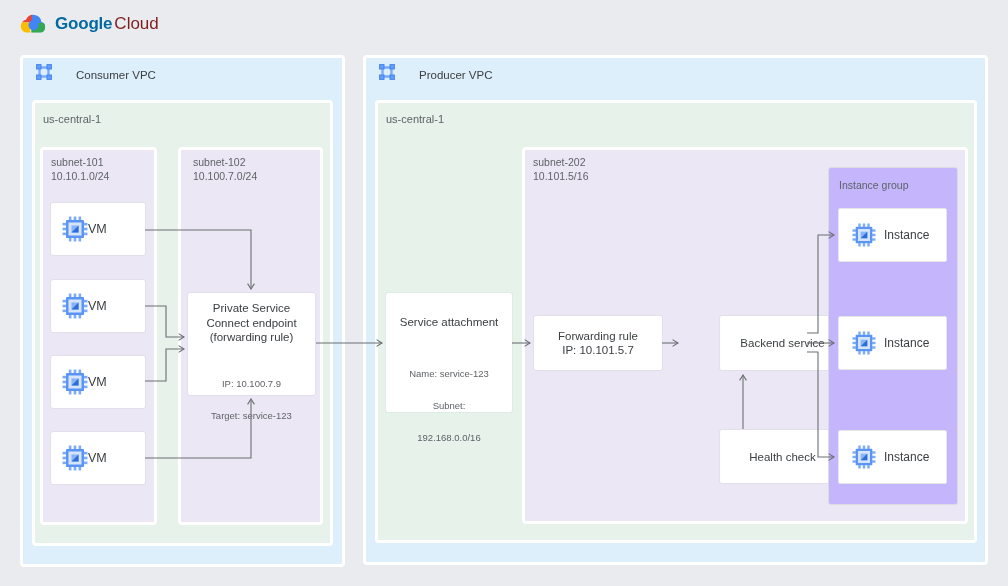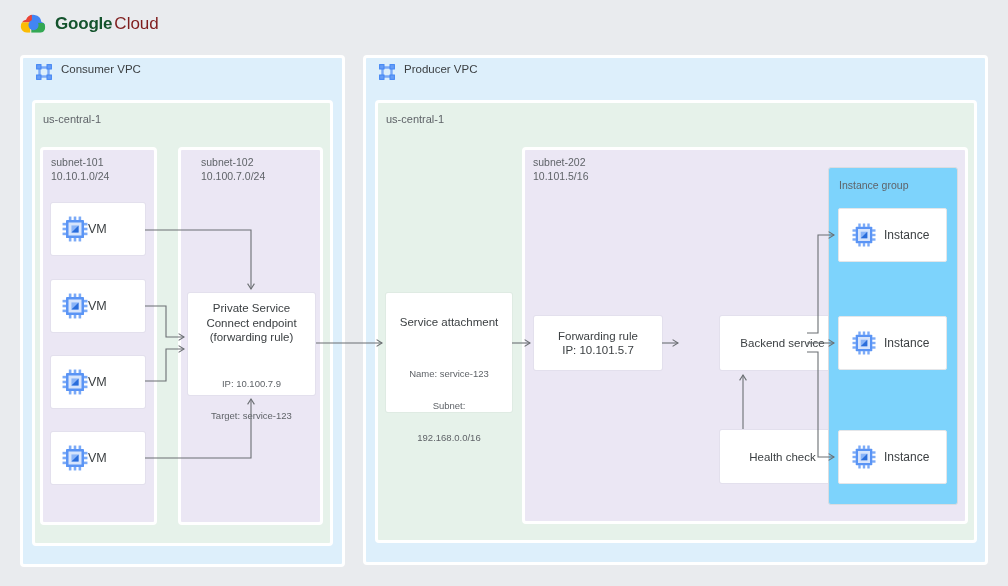--- a/index.html
+++ b/index.html
@@ -8,37 +8,37 @@
     --blue:#4285f4; --blue-light:#7baaf7; --t1:#3c4043; --t2:#5f6368;
   }
   *{margin:0;padding:0;box-sizing:border-box}
   html,body{width:1008px;height:586px}
   body{font-family:"Liberation Sans", sans-serif; background:var(--bg); position:relative; overflow:hidden;}
   .panel{position:absolute; border:3px solid #fff; border-radius:4px;}
   .vpc{background:var(--vpc)}
   .region{background:var(--region)}
   .subnet{background:var(--subnet)}
   .card{position:absolute; background:var(--card); border-radius:2px; box-shadow:0 0 0 1px rgba(60,64,67,.04);}
-  .hdr{position:absolute; display:flex; align-items:flex-start; gap:8px;}
+  .hdr{position:absolute; display:flex; align-items:flex-end; gap:23px;}
   .hdr span{font-size:11.5px; color:var(--t1);}
   .zone-label{position:absolute; font-size:11px; color:var(--t2);}
   .subnet-label{position:absolute; left:10px; top:9px; font-size:10.5px; line-height:13.5px; color:var(--t2);}
   .vm-card{display:flex; align-items:center; padding-left:11px; }
   .vm-card .lbl{font-size:12.5px; color:var(--t1);}
   .center-card{display:flex; flex-direction:column; align-items:center; text-align:center;}
   .title{font-size:11.5px; line-height:14.5px; color:var(--t1);}
   .divider{height:1px; background:#e3e5e8; width:78%;}
   .details{font-size:9.5px; line-height:12px; color:var(--t2);margin-top:20px;}
   .single{display:flex; align-items:center; justify-content:center; font-size:11.5px; color:var(--t1); text-align:right;margin-left:38px;}
-  .group-box{position:absolute; background:#7dd3fc; border:1px solid var(--card-border); border-radius:3px;text-align:center;}
+  .group-box{position:absolute; background:#c4b5fd; border:1px solid var(--card-border); border-radius:3px;text-align:center;}
   .group-label{position:absolute; left:10px; top:11px; font-size:10.5px; color:var(--t2);}
   .inst-card{border:1px solid #e4e6e9; box-shadow:none; display:flex; align-items:center; padding-left:13px; gap:8px;}
   .inst-card .lbl{font-size:12px; color:var(--t1);}
   .logo{position:absolute; left:20px; top:13px; display:flex; align-items:center; gap:8px;}
-  .logo .g{font-size:17px; font-weight:700; color:#14532d; letter-spacing:-.2px;text-align:right;}
+  .logo .g{font-size:17px; font-weight:700; color:#0369a1; letter-spacing:-.2px;text-align:right;}
   .logo .c{font-size:17px; font-weight:400; color:#7f1d1d; margin-left:2px;}
   svg.overlay{position:absolute; left:0; top:0; pointer-events:none;}
 </style>
 </head>
 <body>
 
 <svg width="0" height="0" style="position:absolute">
   <defs>
     <g id="compute-icon">
       <g fill="#7baaf7">
@@ -100,21 +100,21 @@
 <div class="panel region" style="left:32px;top:100px;width:301px;height:446px"></div>
 <div class="zone-label" style="left:43px;top:113px">us-central-1</div>
 
 <div class="panel subnet" style="left:40px;top:147px;width:117px;height:378px"></div>
 <div class="subnet-label" style="left:51px;top:156px">
   <div>subnet-101</div>
   <div>10.10.1.0/24</div>
 </div>
 
 <div class="panel subnet" style="left:178px;top:147px;width:145px;height:378px"></div>
-<div class="subnet-label" style="left:201px;top:156px">
+<div class="subnet-label" style="left:193px;top:156px">
   <div>subnet-102</div>
   <div>10.100.7.0/24</div>
 </div>
 
 <div class="card vm-card" style="left:51px;top:203px;width:94px;height:52px">
   <svg width="26" height="26" viewBox="0 0 24 24">
       <use href="#compute-icon"></use>
     </svg>
   <span class="lbl">VM</span>
 </div>

